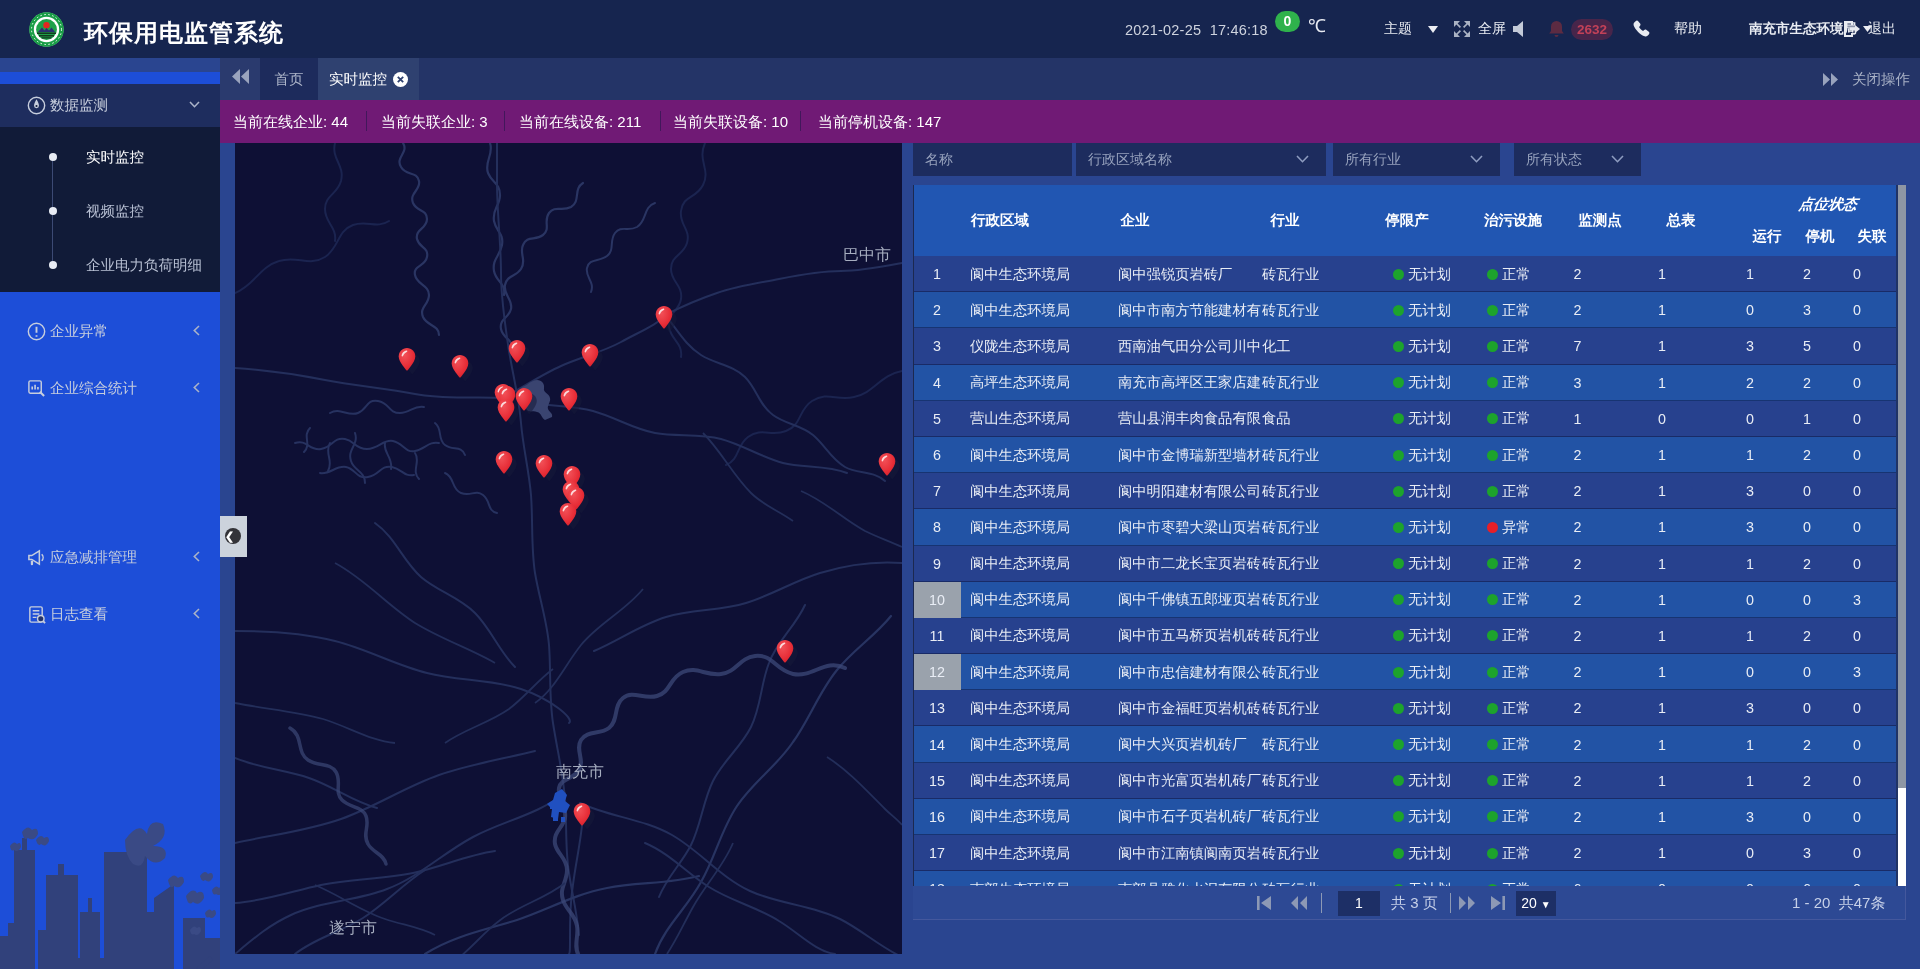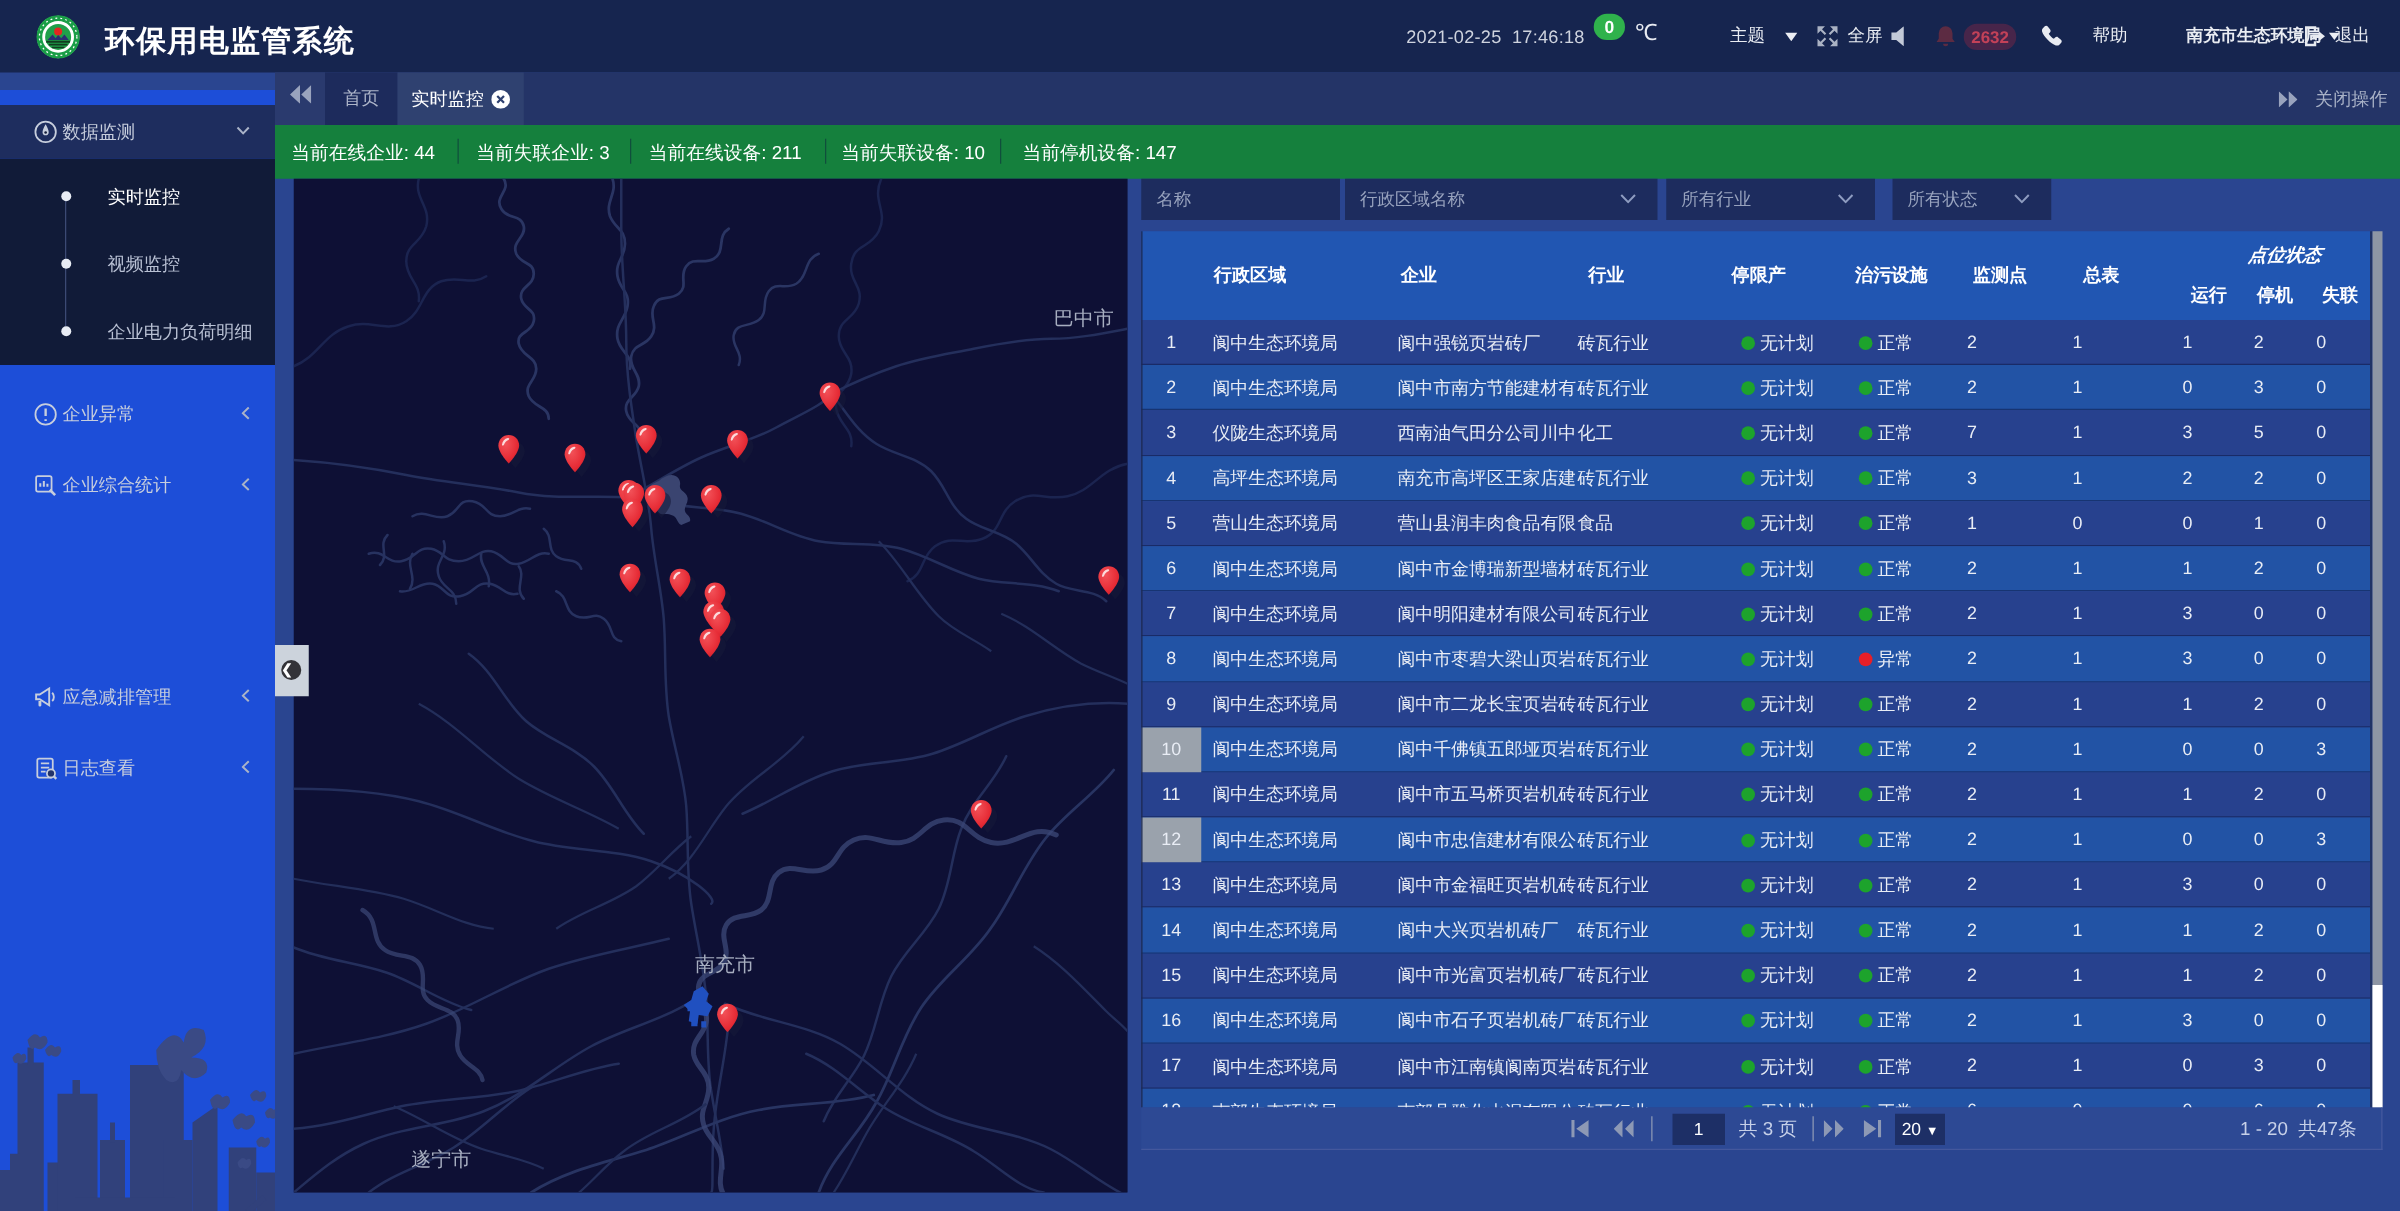--- a/index.html
+++ b/index.html
@@ -29,21 +29,21 @@
 #skyline { position:absolute; left:0; bottom:0; }
 #collapse { position:absolute; left:220px; top:516px; width:27px; height:41px; background:#ccd3dc; z-index:5; }
 #collapse .c { position:absolute; left:5px; top:12px; width:16px; height:16px; border-radius:50%; background:#333338; color:#fff; text-align:center; line-height:16px; font-size:11px; font-weight:bold;}
 
 #tabbar { position:absolute; left:220px; top:58px; width:1700px; height:42px; background:#243467; }
 #tabbar .dbl { position:absolute; left:0; top:0; width:40px; height:42px; background:#2a3a6e; color:#9aa4bd; font-size:16px; text-align:center; line-height:42px;}
 #tabbar .t1 { position:absolute; left:40px; top:0; width:58px; height:42px; background:#1d2b5c; color:#aeb6ca; font-size:14.5px; text-align:center; line-height:42px; }
 #tabbar .t2 { position:absolute; left:98px; top:0; width:101px; height:42px; background:#2f4170; color:#fff; font-size:14.5px; display:flex; align-items:center; justify-content:center; gap:6px;}
 #tabbar .close { position:absolute; right:6px; top:0; height:42px; display:flex; align-items:center; color:#a8b1c6; font-size:14.5px; padding:0 4px; }
 
-#stats { position:absolute; left:220px; top:100px; width:1700px; height:43px; background:#15803d; color:#fff; font-size:15px; }
+#stats { position:absolute; left:220px; top:100px; width:1700px; height:43px; background:#701a75; color:#fff; font-size:15px; }
 #stats span { position:absolute; top:13px; }
 #stats i { position:absolute; top:11px; width:1px; height:20px; background:rgba(10,20,60,.45); }
 
 #map { position:absolute; left:235px; top:143px; width:667px; height:811px; background:#0e1035; overflow:hidden; }
 
 .finput { position:absolute; top:143px; height:33px; background:#1d2c5e; color:#97a2bd; font-size:14px; line-height:33px; padding-left:12px; }
 .fchev { position:absolute; top:155px; color:#7f8db0; font-size:12px; }
 #thead { position:absolute; left:913px; top:185px; width:984px; height:71px; background:#2156b2; color:#fff; font-size:14.5px; font-weight:bold; }
 #thead .h { position:absolute; transform:translateX(-50%); top:26px; white-space:nowrap; }
 #thead .g { position:absolute; transform:translateX(-50%) skewX(-10deg); top:10px; font-style:italic; white-space:nowrap; }

